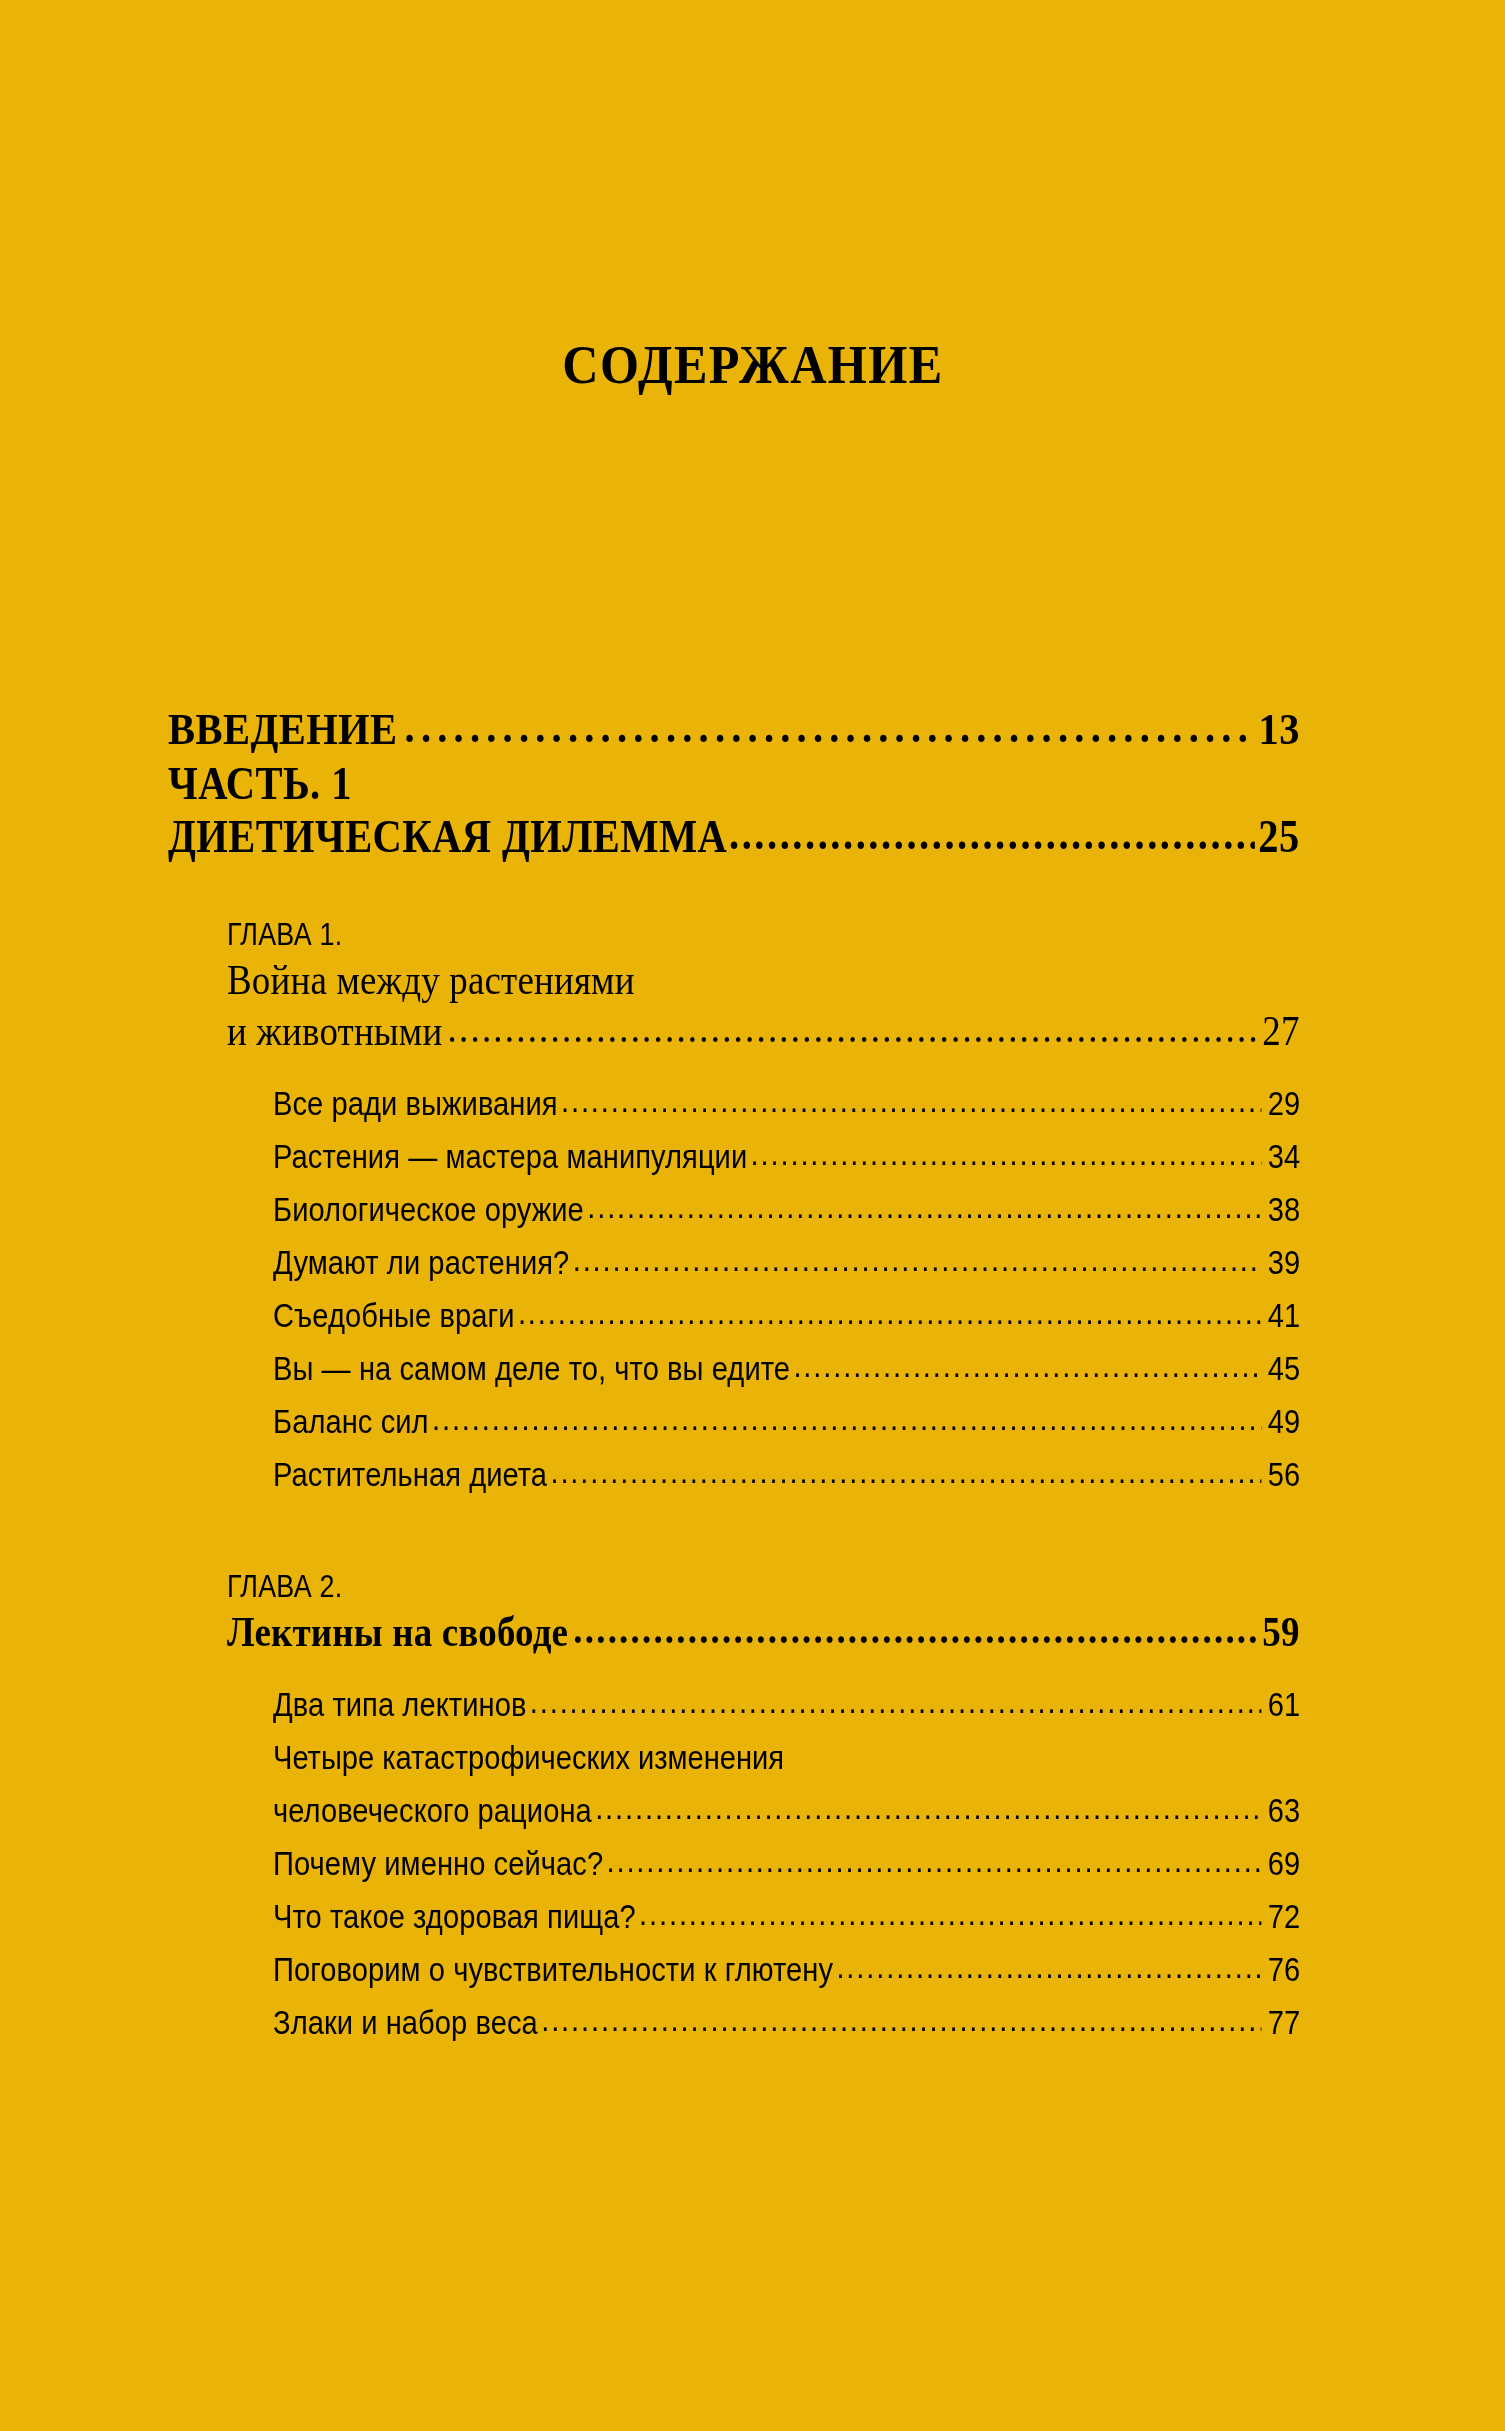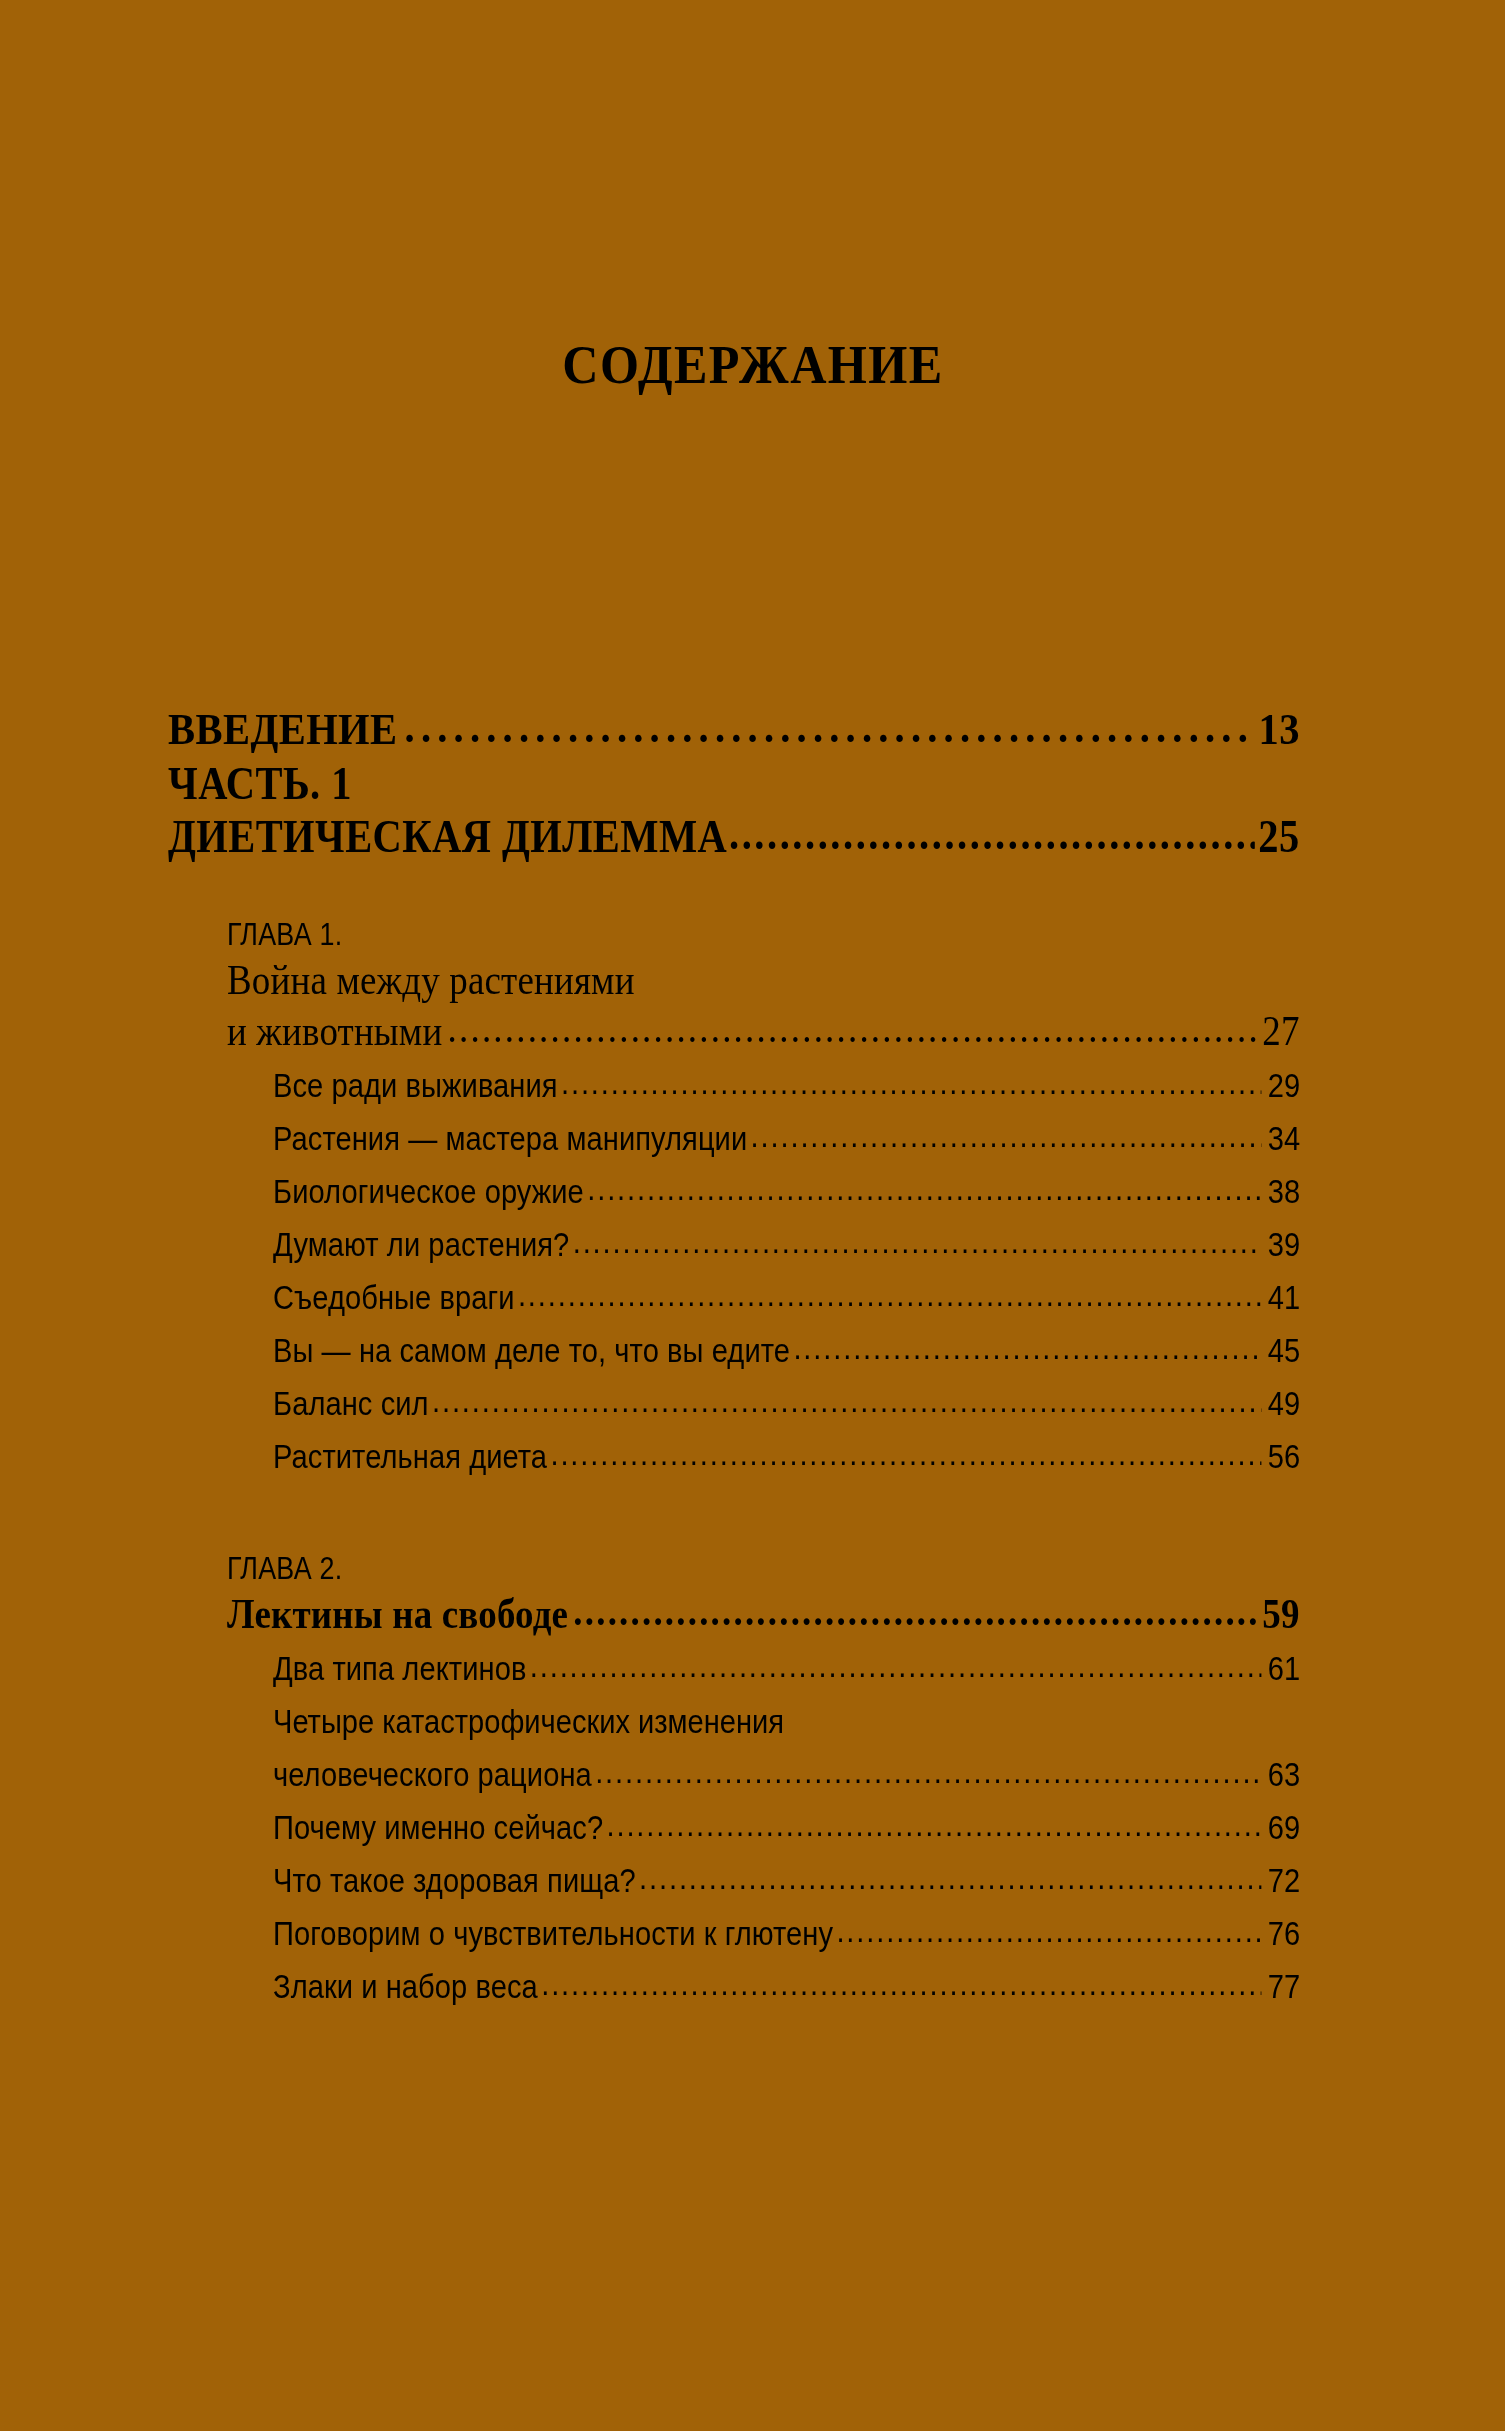--- a/index.html
+++ b/index.html
@@ -5,21 +5,21 @@
 <style>
   html, body {
     margin: 0;
     padding: 0;
     background: #ffffff;
   }
   .page {
     position: relative;
     width: 1506px;
     height: 2432px;
-    background: #a16207;
+    background: #eab308;
     overflow: hidden;
     font-family: "Liberation Serif", "DejaVu Serif", serif;
     color: #000000;
     -webkit-font-smoothing: antialiased;
   }
 
   
   .toc-title {
     position: absolute;
     left: 0;
@@ -140,21 +140,21 @@
     letter-spacing: 2.5px;
     padding: 0 3.9px 0 5.9px;
     position: relative;
     top: -2.9px;
   }
   .chapter-title-line .page-no { padding-left: 5.9px; }
 
   
   .sections {
     margin-left: 46px;
-    margin-top: 2px;
+    margin-top: 20px;
     width: 1027px;
   }
   .section-row {
     font-family: "Liberation Sans", "DejaVu Sans", sans-serif;
     font-weight: normal;
     font-size: 34px;
     line-height: 53px;
     letter-spacing: 0.1px;
     transform: scaleX(0.855);
     transform-origin: left center;

